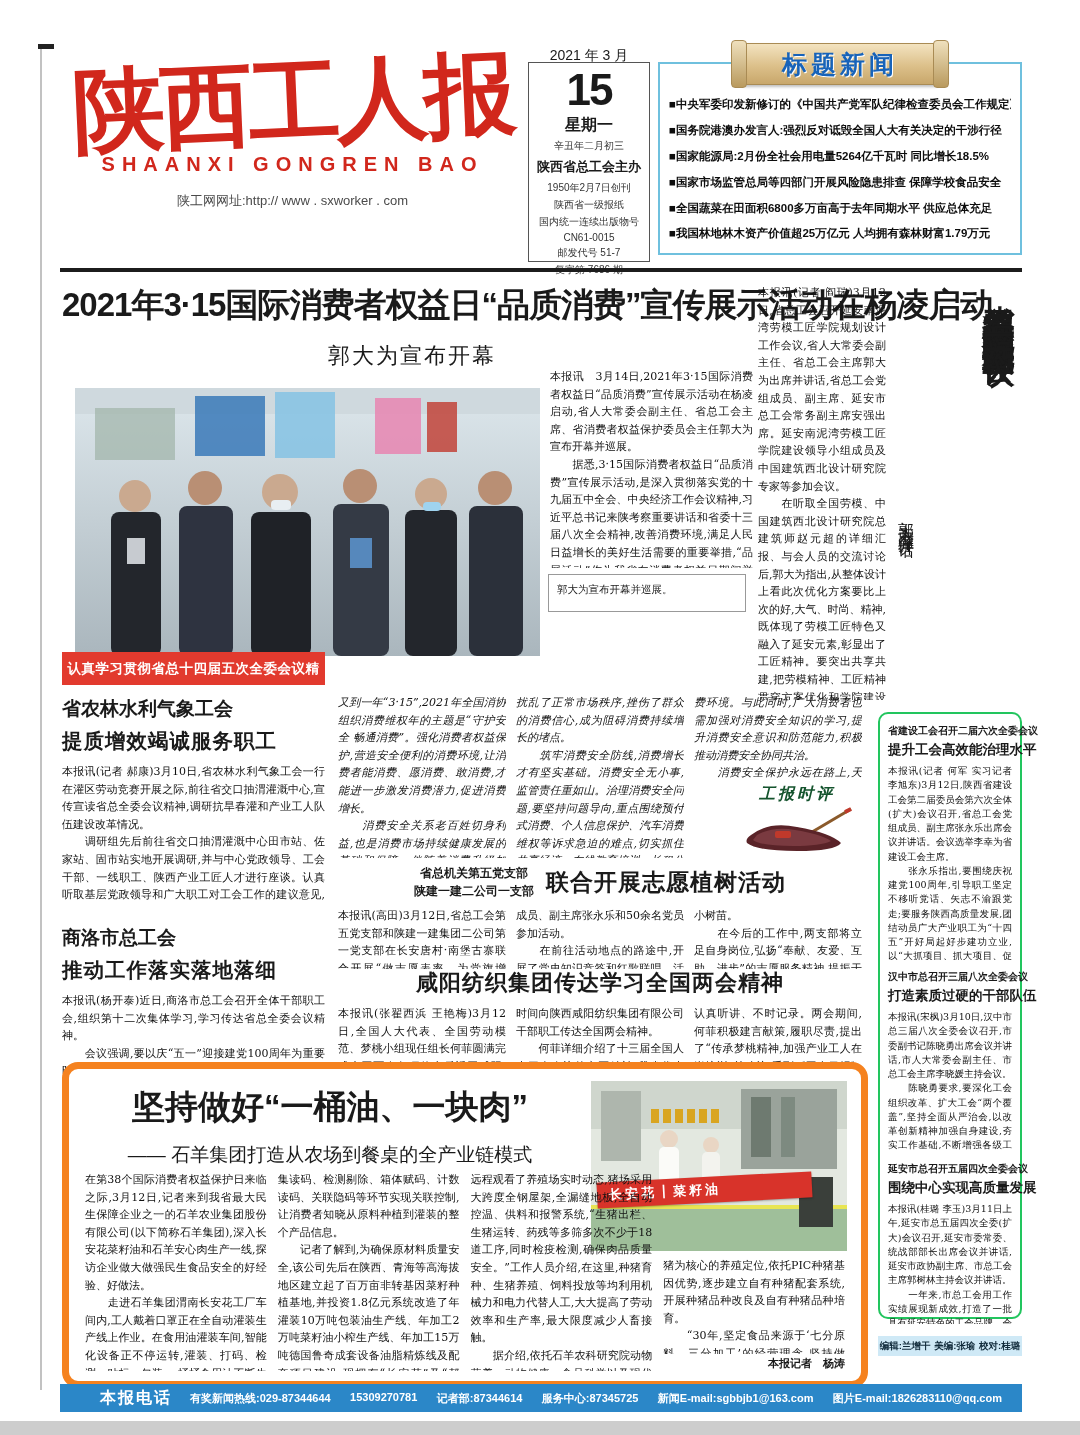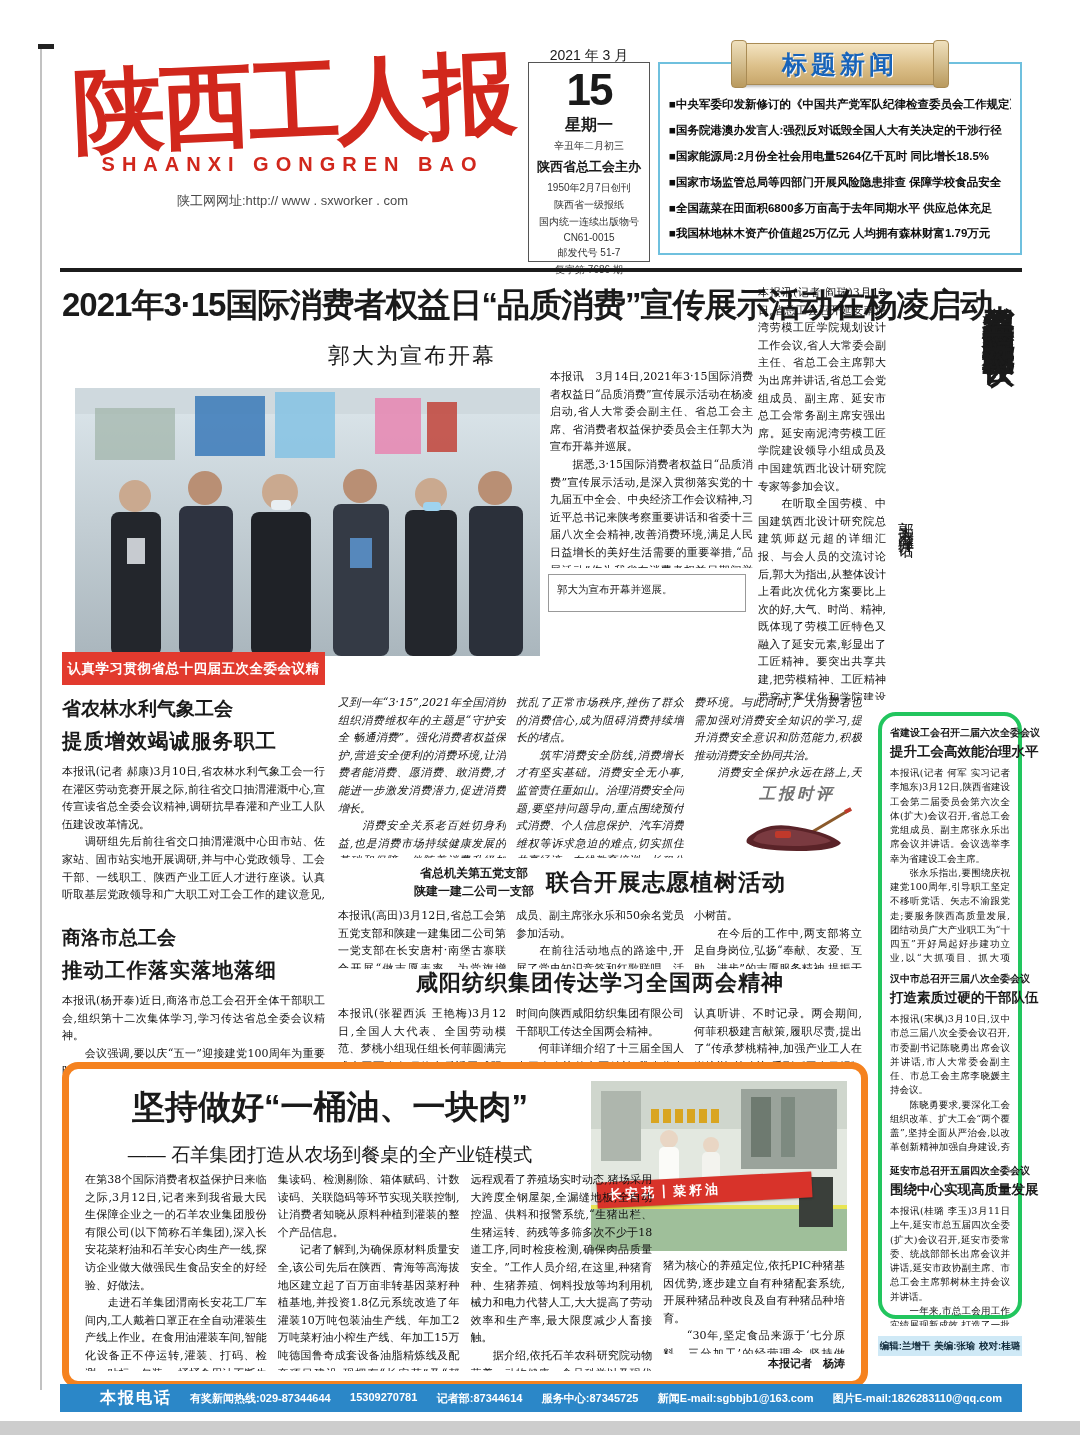--- a/index.html
+++ b/index.html
@@ -76,40 +76,40 @@
   .left-art2 { margin-top:22px; }
 
   
   .ed-title { position:absolute; left:335px; top:650px; width:528px; text-align:center; font-weight:bold;
               font-size:28px; font-family:"Liberation Sans",sans-serif; letter-spacing:1px; }
   .ed-cols { position:absolute; left:338px; top:694px; width:524px; height:166px; display:flex; gap:10px; }
   .ed-col { flex:1; height:164px; font-style:italic; }
   .ed-col3-wrap { flex:1; display:flex; flex-direction:column; }
   .ed-col3 { height:86px; font-style:italic; }
   .stamp { margin-top:4px; align-self:flex-end; width:130px; text-align:center; }
-  .stamp-label { color:#737373; font-weight:bold; font-style:italic; font-size:16px; letter-spacing:3px;text-align:center; }
+  .stamp-label { color:#14532d; font-weight:bold; font-style:italic; font-size:16px; letter-spacing:3px;text-align:center; }
 
   
   .tree { position:absolute; left:338px; top:864px; width:524px; }
   .tree-head { display:flex; align-items:center; justify-content:center; gap:12px; }
   .tree-kicker { font-size:12px; font-weight:bold; line-height:1.5; white-space:pre-line; text-align:center;
                  font-family:"Liberation Sans",sans-serif; }
   .tree-title { font-size:23px; font-weight:bold; font-family:"Liberation Sans",sans-serif; letter-spacing:1px; }
   .cols3 { display:flex; gap:10px; margin-top:7px; }
   .cols3 .body-text { flex:1; }
   .tree .body-text { height:62px; }
 
   
   .xy { position:absolute; left:338px; top:968px; width:524px; }
   .xy-title { text-align:center; font-size:22px; font-weight:bold; font-family:"Liberation Sans",sans-serif; letter-spacing:1px; }
   .xy .body-text { height:58px; }
 
   
-  .pinkbox { position:absolute; left:878px; top:712px; width:144px; height:607px; border:4px solid #22c55e;
-             border-radius:18px; padding:10px 8px; }
+  .pinkbox { position:absolute; left:878px; top:712px; width:144px; height:607px; border:2px solid #22c55e;
+             border-radius:10px; padding:10px 8px; }
   .p-kicker { font-size:10px; font-weight:bold; font-family:"Liberation Sans",sans-serif; white-space:nowrap; }
   .p-title { font-size:13.5px; font-weight:bold; margin:3px 0 5px; font-family:"Liberation Sans",sans-serif; white-space:nowrap; }
   .p-body { font-size:9.5px; line-height:1.5; }
   .p-b1 { height:196px; } .p-b2 { height:142px; } .p-b3 { height:122px; }
   .p-art { margin-bottom:10px; }
 
   .credits { position:absolute; left:878px; top:1336px; width:144px; height:20px; background:#cfe9f6;
              font-size:9.5px; display:flex; align-items:center; justify-content:space-around;
              font-family:"Liberation Sans",sans-serif; color:#102a3a; font-weight:bold; }
 

